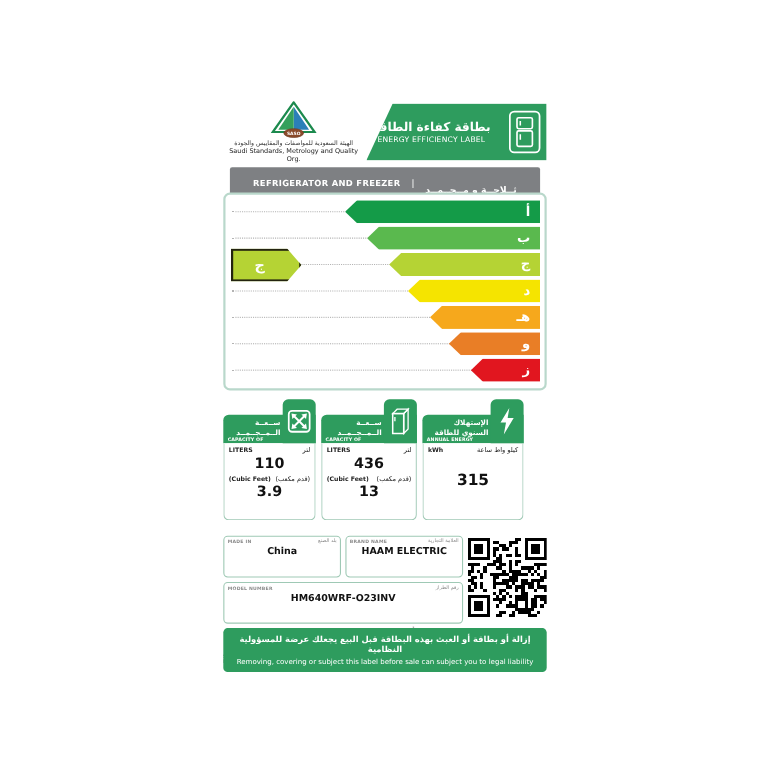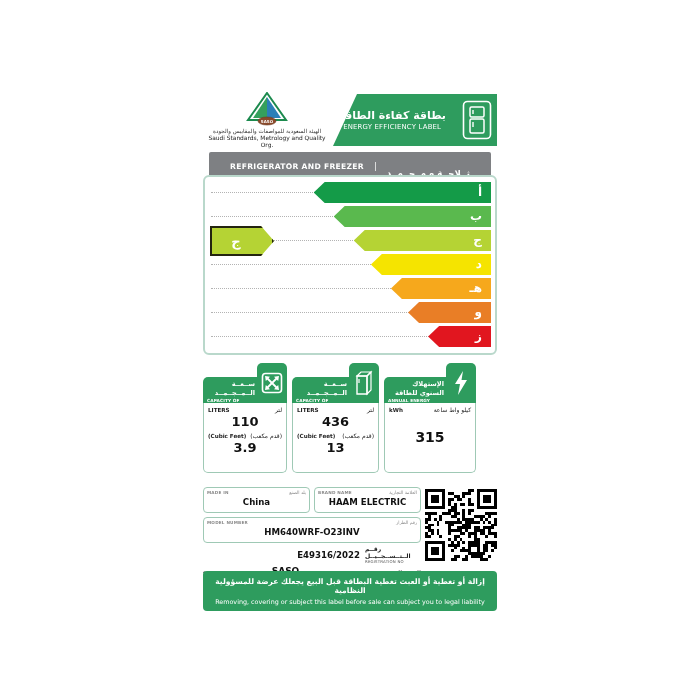--- a/index.html
+++ b/index.html
@@ -74,21 +74,21 @@
   .unit-row{display:flex;justify-content:space-between;align-items:baseline;color:#222;}
   .unit-en{font-size:5.6px;font-weight:bold;}
   .unit-ar{font-size:6px;direction:rtl;}
   .big-val{text-align:center;font-weight:bold;font-size:13px;color:#111;margin:1px 0 3px;}
   .big-val.energy{margin-top:16px;font-size:14px;}
 
   
   .info{position:absolute;left:0;top:398px;width:294px;}
   .info-row{display:flex;gap:4px;width:218px;}
   .info-box{
-    position:relative;border:1px solid #9fc9b5;border-radius:4px;height:26px;box-sizing:border-box;
+    position:relative;border:1px solid #9fc9b5;border-radius:4px;height:38px;box-sizing:border-box;
     padding-top:9px;background:#fff;flex:1;
   }
   .info-box .lb-en{position:absolute;top:2px;left:3px;font-size:4.2px;font-weight:bold;color:#8a8a8a;letter-spacing:.2px;}
   .info-box .lb-ar{position:absolute;top:2px;right:3px;font-size:4.5px;color:#8a8a8a;direction:rtl;}
   .info-box .val{text-align:center;font-weight:bold;font-size:8.6px;color:#111;}
   .model-box{width:218px;margin-top:4px;flex:none;}
   .reg-row{width:218px;margin-top:3px;display:flex;justify-content:flex-end;align-items:center;gap:5px;}
   .reg-val{font-weight:bold;font-size:8.6px;color:#111;margin-left:20px;}
   .lbl-stack{width:56px;}
   .lbl-stack .a{font-size:6px;font-weight:bold;direction:rtl;text-align:left;color:#222;line-height:1.1;}
@@ -528,16 +528,16 @@
         <rect x="18" y="0" width="7" height="7" fill="#000"></rect>
         <rect x="19" y="1" width="5" height="5" fill="#fff"></rect>
         <rect x="20" y="2" width="3" height="3" fill="#000"></rect>
         <rect x="0" y="18" width="7" height="7" fill="#000"></rect>
         <rect x="1" y="19" width="5" height="5" fill="#fff"></rect>
         <rect x="2" y="20" width="3" height="3" fill="#000"></rect>
       </svg>
   </div>
 
   <div class="footer-bar">
-    <div class="foot-ar">إزالة أو تغطية أو العبث تغطية البطاقة قبل البيع يجعلك عرضة للمسؤولية النظامية</div>
+    <div class="foot-ar">إزالة أو بطاقة أو العبث بهذه البطاقة قبل البيع يجعلك عرضة للمسؤولية النظامية</div>
     <div class="foot-en">Removing, covering or subject this label before sale can subject you to legal liability</div>
   </div>
 </div>
 
 </body></html>

